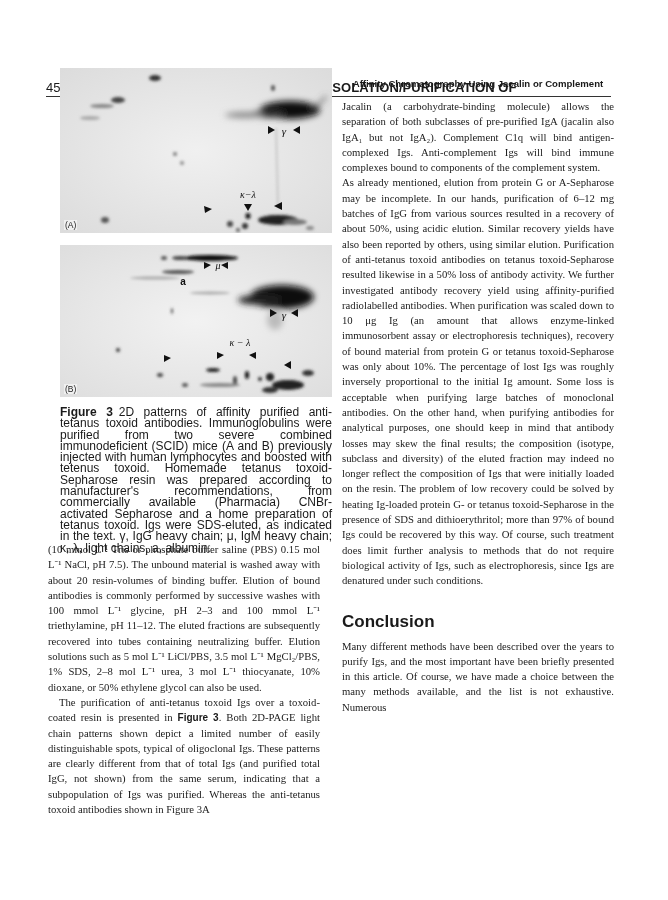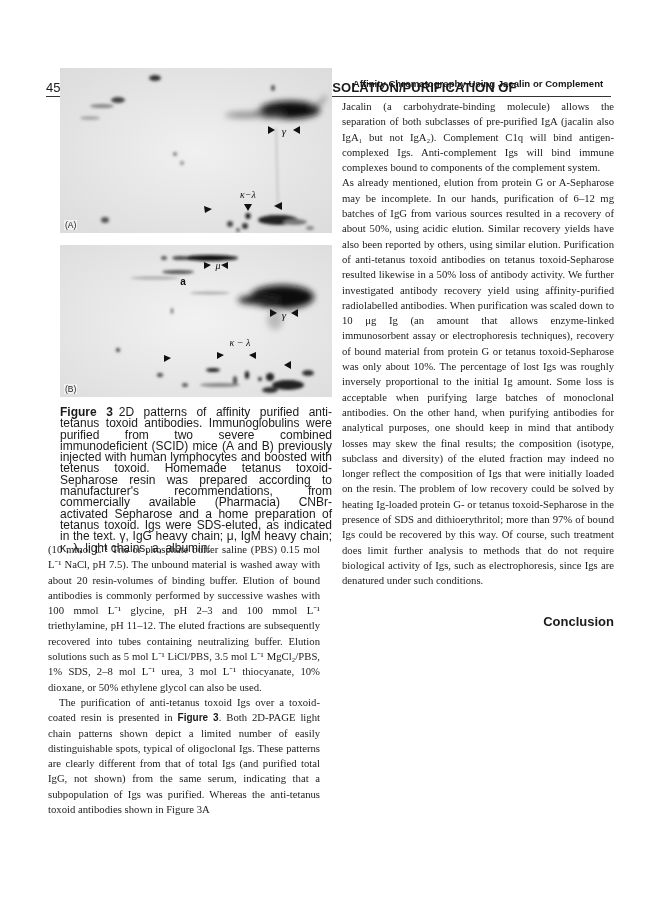--- a/index.html
+++ b/index.html
@@ -13,21 +13,21 @@
   #gelB { top: 245px; height: 152px; }
   .panel-label { position: absolute; left: 4px; bottom: 3px; font-family: "Liberation Sans", sans-serif; font-size: 8.5px; color: #222; background: rgba(255,255,255,0.55); padding: 0 1px; }
   .caption { position: absolute; left: 60px; top: 407px; width: 272px; font-family: Liberation Sans, sans-serif; font-size: 12px; line-height: 11.3px; text-align: justify; color: #1a1a1a; }
   .caption .fig { font-weight: bold; margin-right: 6px; }
   .col { position: absolute; width: 272px; font-size: 10.7px; line-height: 15.3px; text-align: justify; hyphens: manual; }
   .col p { margin: 0; }
   .col p.indent { text-indent: 11px; }
   #colL { left: 48px; top: 542px; }
   #colR { left: 342px; top: 63px; }
   .sub { font-family: "Liberation Sans", sans-serif; font-weight: bold; font-size: 9.6px; line-height: 13px; margin: 14px 0 9px 0; text-align: center; }
-  .h2 { font-family: "Liberation Sans", sans-serif; font-weight: bold; font-size: 13px; line-height: 17px; margin: 24px 0 9px 0; text-align: right; }
+  .h2 { font-family: "Liberation Sans", sans-serif; font-weight: bold; font-size: 17px; line-height: 17px; margin: 24px 0 9px 0; text-align: left; }
   b.figref { font-family: "Liberation Sans", sans-serif; font-weight: bold; font-size: 10px; }
 </style>
 </head>
 <body>
 
 <div class="header">
   <span class="pnum">4558</span>
   <span class="rtitle">APPENDIX 1 / ESSENTIAL GUIDES FOR ISOLATION/PURIFICATION OF IMMUNOGLOBULINS</span>
 </div>
 
@@ -149,13 +149,14 @@
 <div class="col" id="colL">
   <p>(10 mmol L⁻¹ Tris or phosphate buffer saline (PBS) 0.15 mol L⁻¹ NaCl, pH 7.5). The unbound material is washed away with about 20 resin-volumes of binding buffer. Elution of bound antibodies is commonly performed by successive washes with 100 mmol L⁻¹ glycine, pH 2–3 and 100 mmol L⁻¹ triethylamine, pH 11–12. The eluted fractions are subsequently recovered into tubes containing neutralizing buffer. Elution solutions such as 5 mol L⁻¹ LiCl/PBS, 3.5 mol L⁻¹ MgCl₂/PBS, 1% SDS, 2–8 mol L⁻¹ urea, 3 mol L⁻¹ thiocyanate, 10% dioxane, or 50% ethylene glycol can also be used.</p>
   <p class="indent"><span>The purification of anti-tetanus toxoid Igs over a toxoid-coated resin is presented in </span><b class="figref">Figure 3</b><span>. Both 2D-PAGE light chain patterns shown depict a limited number of easily distinguishable spots, typical of oligoclonal Igs. These patterns are clearly different from that of total Igs (and purified total IgG, not shown) from the same serum, indicating that a subpopulation of Igs was purified. Whereas the anti-tetanus toxoid antibodies shown in Figure 3A</span></p>
 </div>
 
 <div class="col" id="colR">
   <div class="sub">Affinity Chromatography Using Jacalin or Complement</div>
   <p>Jacalin (a carbohydrate-binding molecule) allows the separation of both subclasses of pre-purified IgA (jacalin also IgA₁ but not IgA₂). Complement C1q will bind antigen-complexed Igs. Anti-complement Igs will bind immune complexes bound to components of the complement system.</p>
   <p>As already mentioned, elution from protein G or A-Sepharose may be incomplete. In our hands, purification of 6–12 mg batches of IgG from various sources resulted in a recovery of about 50%, using acidic elution. Similar recovery yields have also been reported by others, using similar elution. Purification of anti-tetanus toxoid antibodies on tetanus toxoid-Sepharose resulted likewise in a 50% loss of antibody activity. We further investigated antibody recovery yield using affinity-purified radiolabelled antibodies. When purification was scaled down to 10 μg Ig (an amount that allows enzyme-linked immunosorbent assay or electrophoresis techniques), recovery of bound material from protein G or tetanus toxoid-Sepharose was only about 10%. The percentage of lost Igs was roughly inversely proportional to the initial Ig amount. Some loss is acceptable when purifying large batches of monoclonal antibodies. On the other hand, when purifying antibodies for analytical purposes, one should keep in mind that antibody losses may skew the final results; the composition (isotype, subclass and diversity) of the eluted fraction may indeed no longer reflect the composition of Igs that were initially loaded on the resin. The problem of low recovery could be solved by heating Ig-loaded protein G- or tetanus toxoid-Sepharose in the presence of SDS and dithioerythritol; more than 97% of bound Igs could be recovered by this way. Of course, such treatment does limit further analysis to methods that do not require biological activity of Igs, such as electrophoresis, since Igs are denatured under such conditions.</p>
   <div class="h2">Conclusion</div>
+  <p>Many different methods have been described over the years to purify Igs, and the most important have been briefly presented in this article. Of course, we have made a choice between the many methods available, and the list is not exhaustive. Numerous</p>
 </div>
 
 </body></html>

